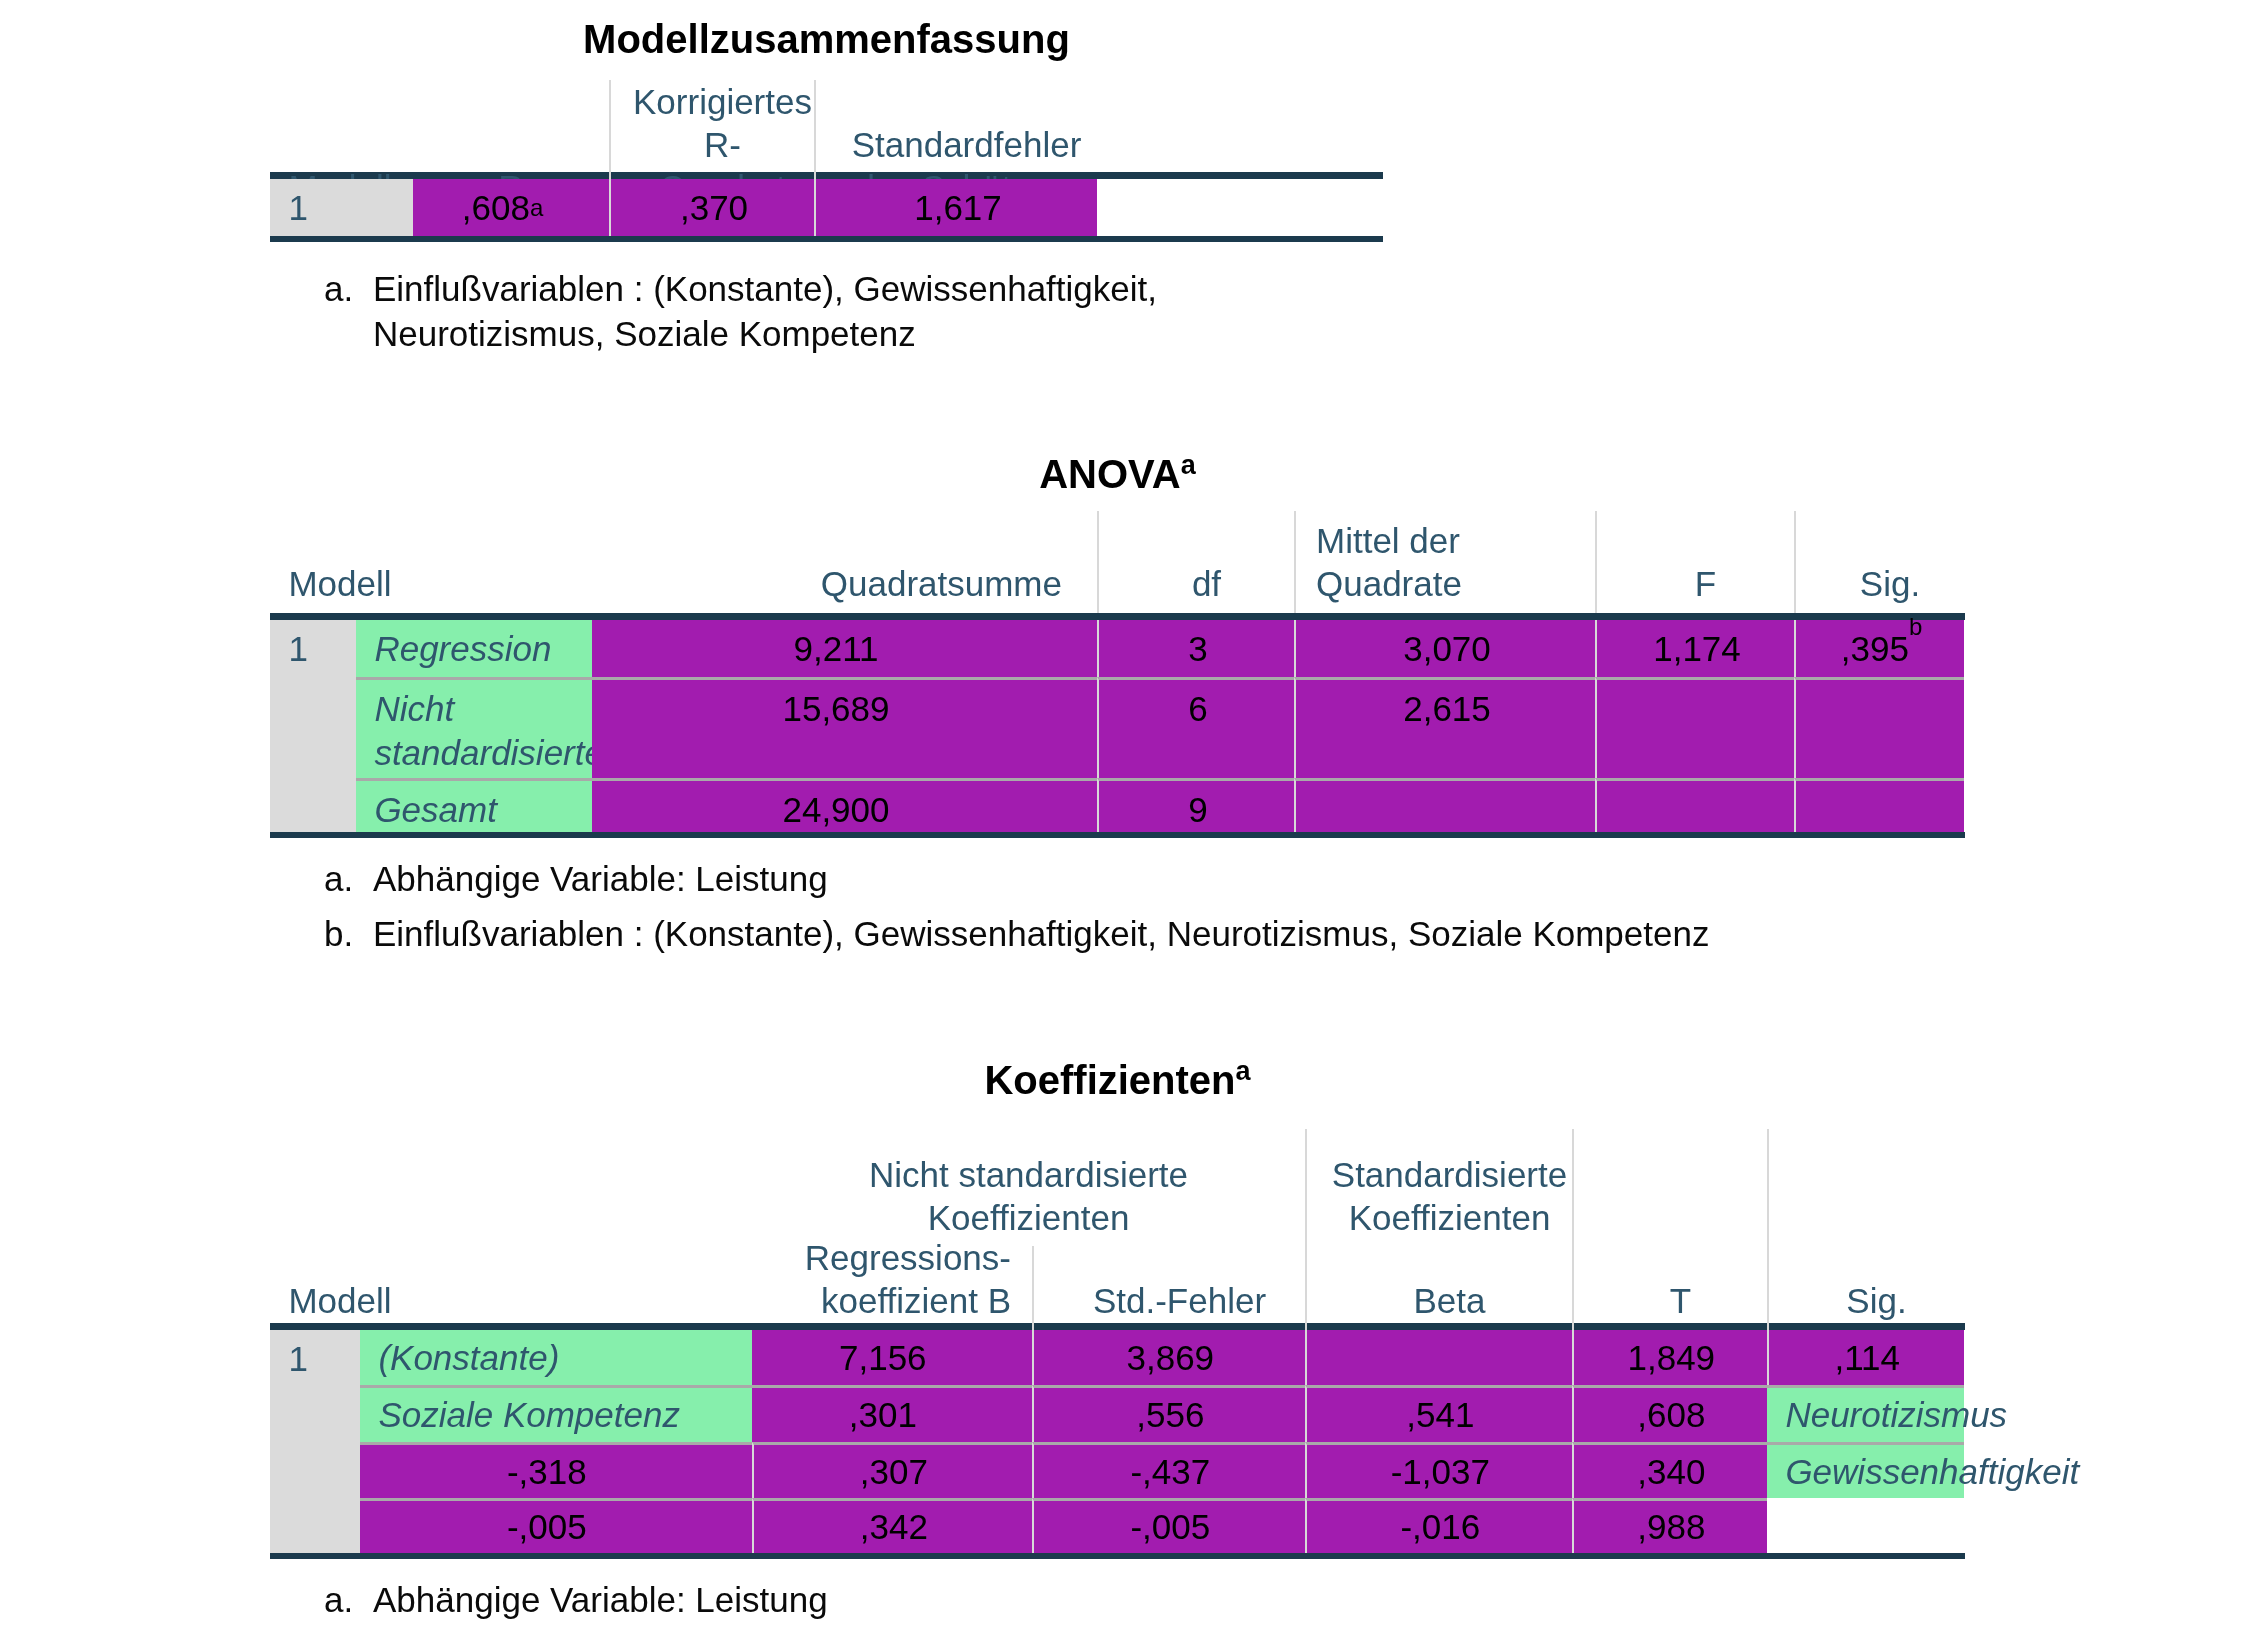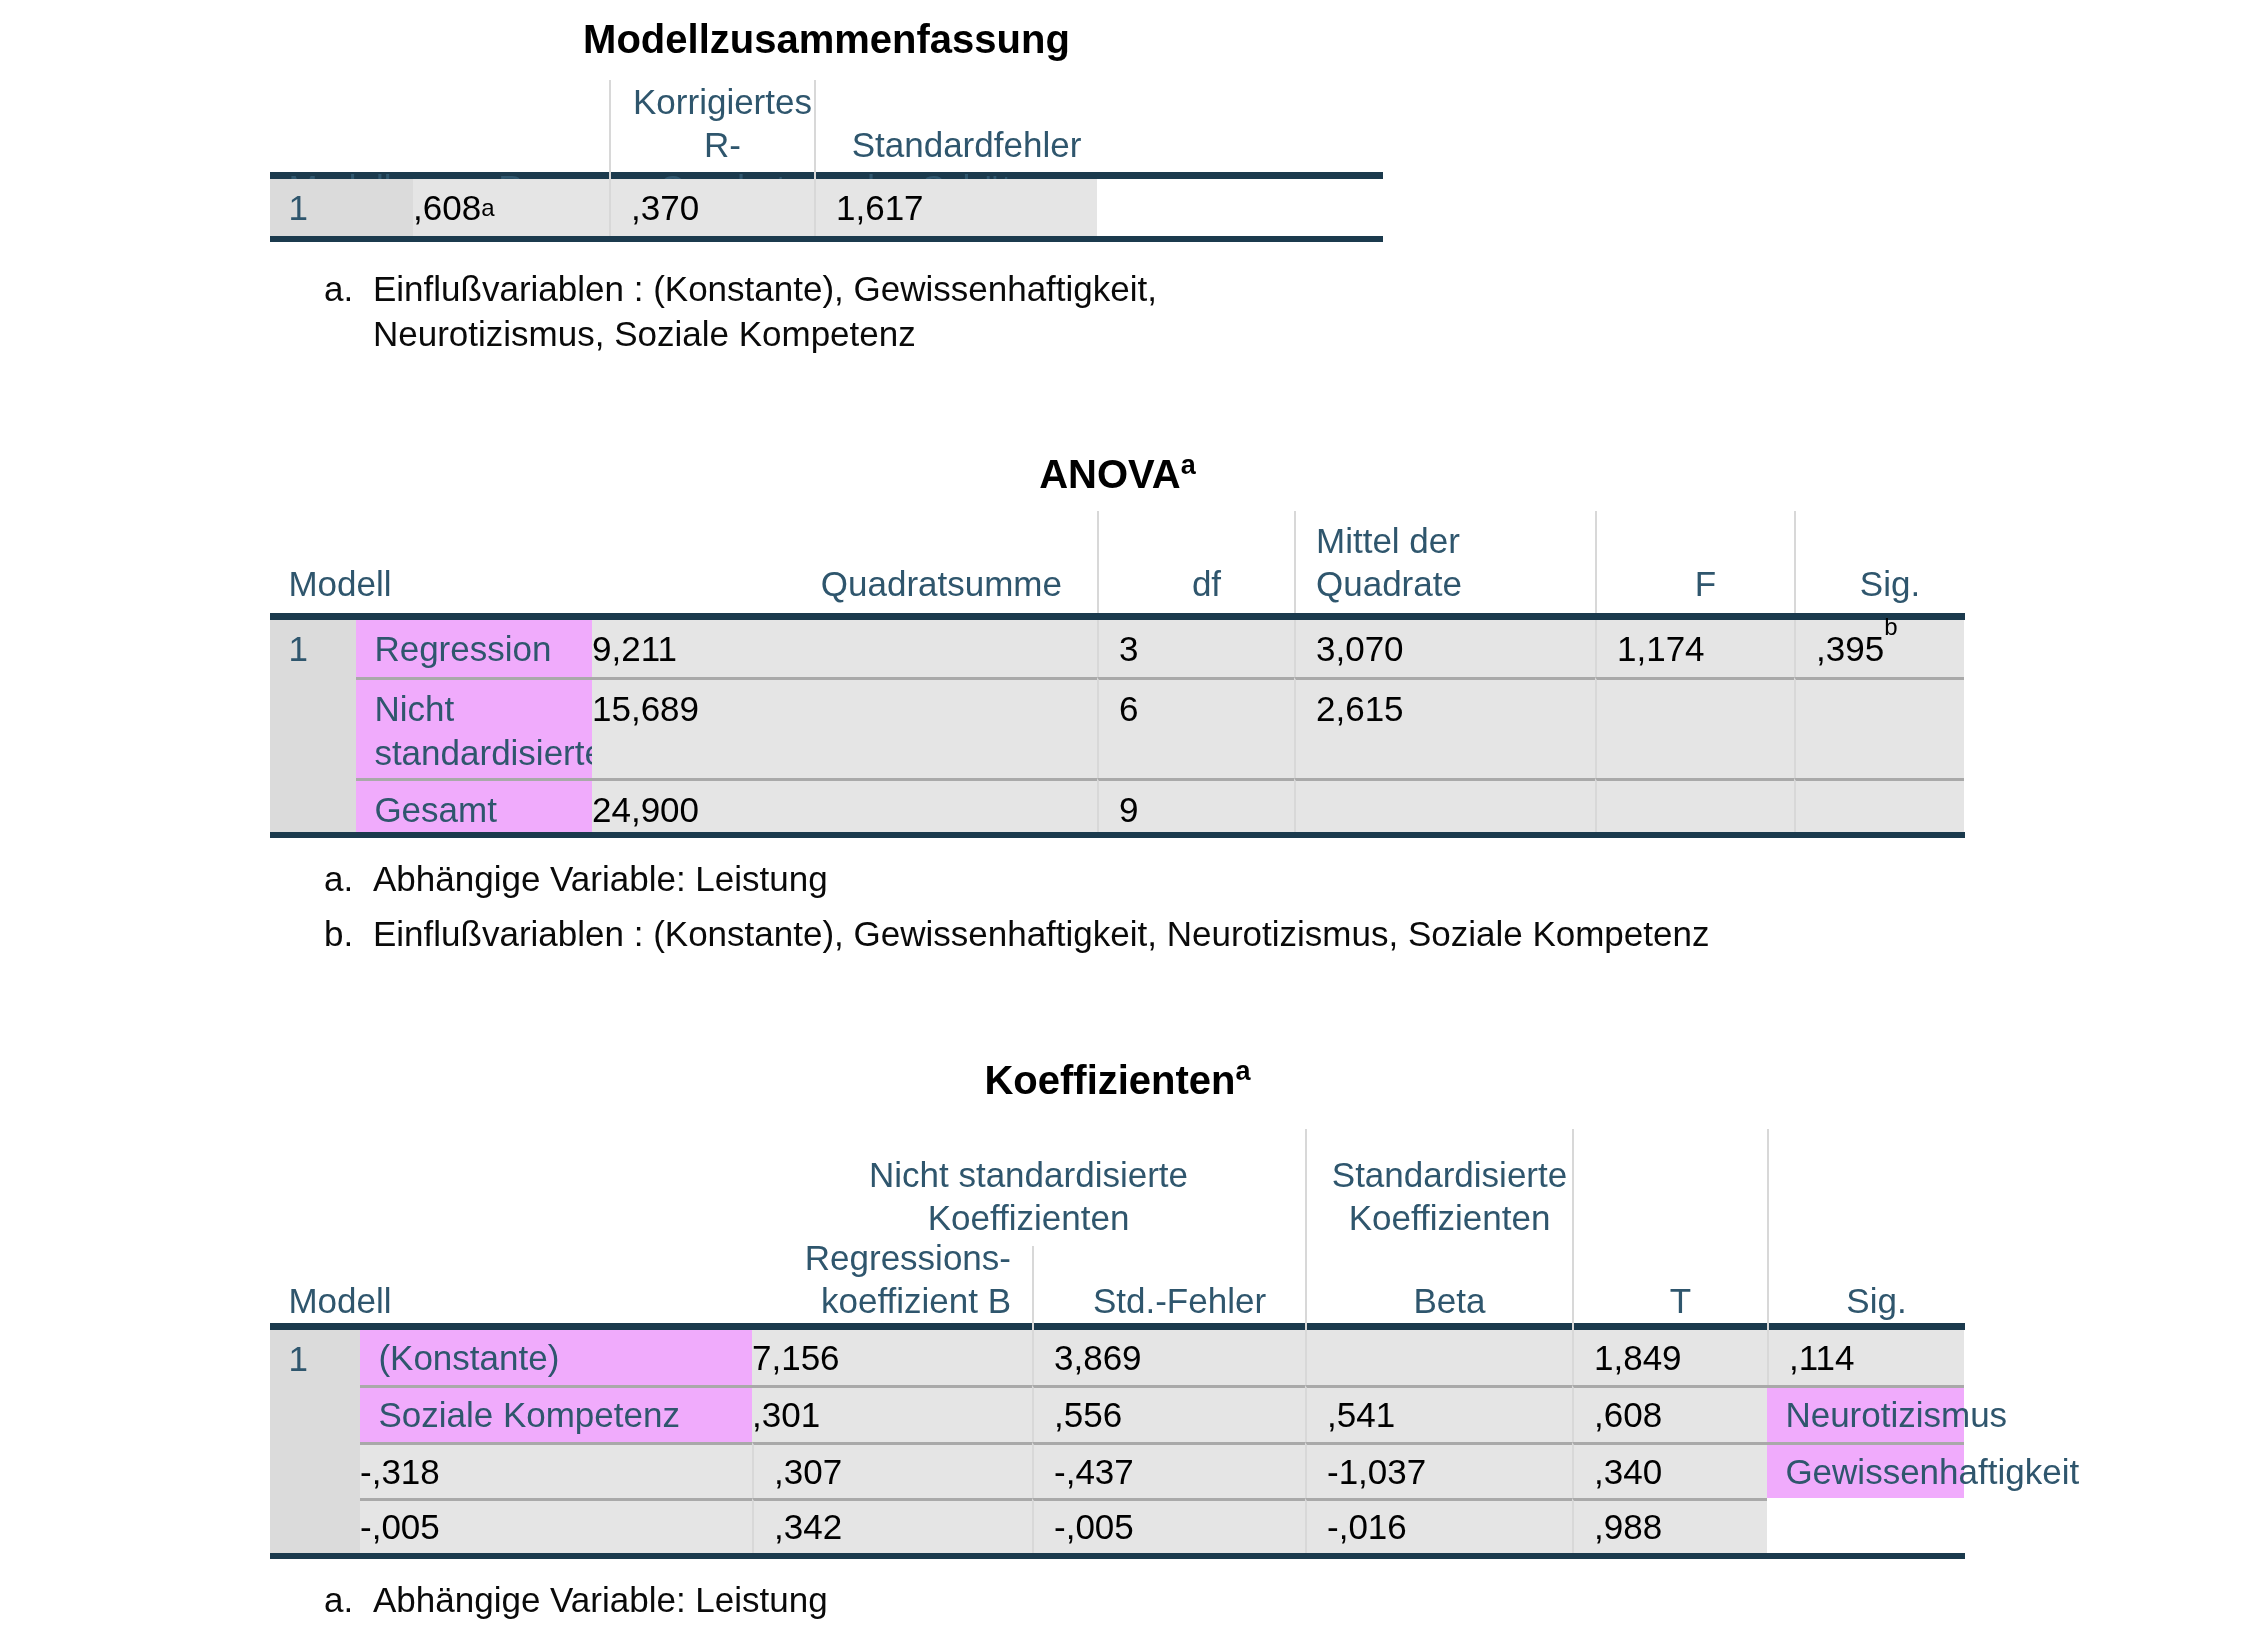--- a/index.html
+++ b/index.html
@@ -58,32 +58,32 @@
   .t2 .hc-modell { grid-column: 1 / 3; }
 
   .bdy { display: grid; border-bottom: 6.7px solid #1b3a4d; font-size: 35px; line-height: 44px; }
   .t1 .bdy { grid-template-columns: 143px 196px 205px 283px 285px; grid-template-rows: 57px; }
   .t2 .bdy { grid-template-columns: 86px 236px 505px 197px 301px 199px 170px;
              grid-template-rows: 57px 101px 54px; }
   .t3 .bdy { grid-template-columns: 90px 392px 280px 273px 267px 195px 197px;
              grid-template-rows: 55px 57px 56px 55px; }
 
   .cell {
-    background: #e5e5e5;
+    background: #a21caf;
     display: flex;
     align-items: center;
-    justify-content: flex-start;
+    justify-content: center;
     padding-right: 17px;
     color: #000;
     white-space: pre-line;
   }
   .t3 .cell { padding-right: 18.4px; }
   .cell sup { font-size: 24px; line-height: 0; vertical-align: super; }
-  .lab { background: #f0abfc; color: #2f566d; justify-content: flex-start;
-         padding-left: 18.4px; padding-right: 6.7px; }
+  .lab { background: #86efac; color: #2f566d; justify-content: flex-start;
+         padding-left: 18.4px; padding-right: 6.7px; font-style: italic; }
   .mnum { background: #dbdbdb; color: #2f566d; display: flex;
           align-items: flex-start; justify-content: flex-start;
           padding: 6.7px 0 0 18.4px; }
   .t1 .mnum { align-items: center; padding-top: 0; }
   .t2 .mnum { grid-column: 1; grid-row: 1 / 4; }
   .t3 .mnum { grid-column: 1; grid-row: 1 / 5; }
   .t2 .cell { align-items: flex-start; padding-top: 6.7px; }
   .sep { border-top: 3.4px solid #a9a9a9; }
 
   .fnotes { margin-top: 18.4px; }

